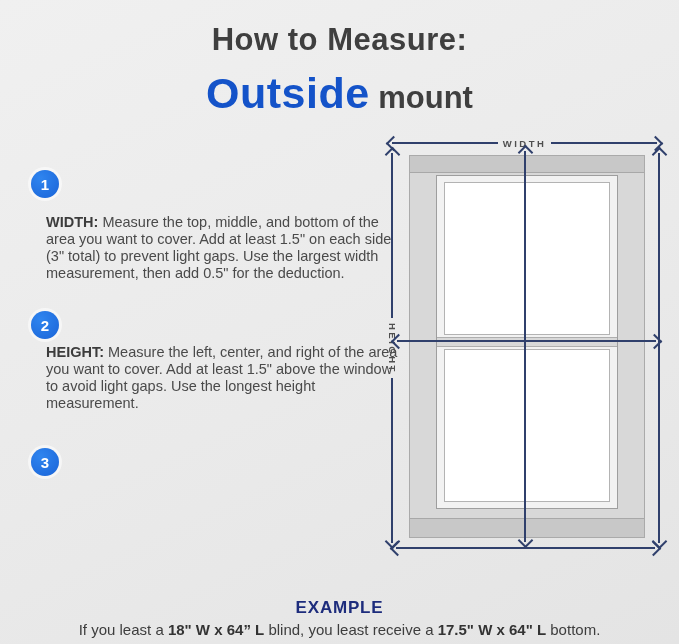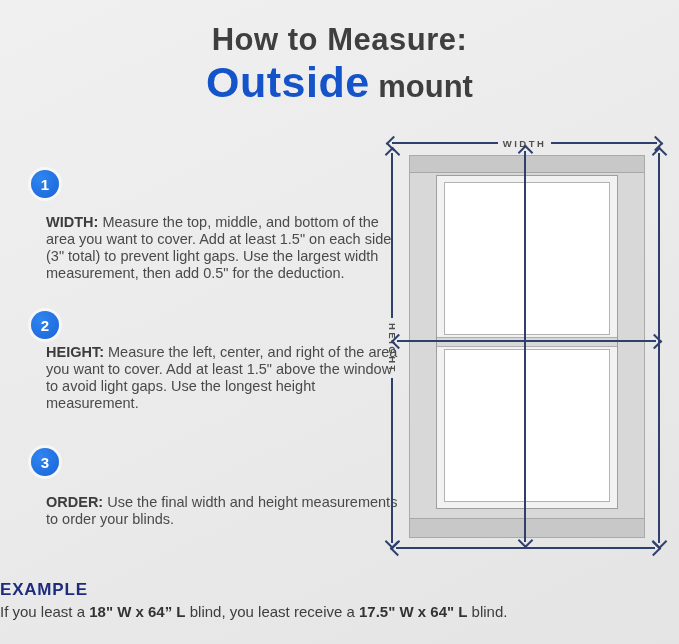--- a/index.html
+++ b/index.html
@@ -4,21 +4,21 @@
 <style>
   html,body{margin:0;padding:0;}
   body{width:679px;height:644px;overflow:hidden;
        font-family:"Liberation Sans",sans-serif;}
   .page{position:relative;width:679px;height:644px;
         background:linear-gradient(155deg,#f0f0f0 0%,#eaeaea 55%,#e4e4e4 100%);}
 
   
   .title{position:absolute;top:24px;left:0;width:100%;text-align:center;line-height:1.05;}
   .title-l1{font-size:31px;font-weight:700;color:#3f3f3f;letter-spacing:.5px;}
-  .title-l2{margin-top:3px;}
+  .title-l2{margin-top:14px;}
   .title-hl{font-size:43px;font-weight:800;color:#1453c9;letter-spacing:.5px;}
   .title-rest{font-size:31px;font-weight:700;color:#3f3f3f;}
 
   
   .step-circle{position:absolute;left:31px;width:28px;height:28px;border-radius:50%;
      background:radial-gradient(circle at 35% 30%,#2f85ef,#1a64d8);
      color:#fff;font-size:15px;font-weight:700;
      display:flex;align-items:center;justify-content:center;
      box-shadow:0 0 0 3px rgba(255,255,255,.55);}
   .step-body{position:absolute;left:38px;width:354px;margin:8px;
@@ -56,21 +56,21 @@
   .win-header{height:16px;background:#c8c8c8;border-bottom:1px solid #a8a8a8;}
   .win-sill{height:18px;background:#c8c8c8;border-top:1px solid #a8a8a8;}
   .win-jamb{flex:1;background:#d8d8d8;padding:2px 26px 9px 26px;display:flex;}
   .win-sash{flex:1;background:#f2f2f2;border:1px solid #9e9e9e;
      display:flex;flex-direction:column;padding:6px 7px;}
   .win-pane{flex:1;background:#ffffff;border:1px solid #b3b3b3;}
   .win-rail{height:8px;margin:2px -7px;background:#d8d8d8;
      border-top:1px solid #aeaeae;border-bottom:1px solid #aeaeae;}
 
   
-  .example{position:absolute;left:0;bottom:24px;width:100%;}
+  .example{position:absolute;left:0;bottom:6px;width:100%;text-align:center;}
   .ex-head{font-size:17px;font-weight:700;color:#1d2c7c;letter-spacing:.8px;}
   .ex-line{margin-top:3px;font-size:15px;color:#3d3d3d;}
   .ex-line b{font-weight:700;color:#333;}
 </style>
 </head>
 <body>
 
 <div class="page">
 
   <div class="title">
@@ -78,21 +78,20 @@
     <div class="title-l2"><span class="title-hl">Outside</span><span class="title-rest"> mount</span></div>
   </div>
 
   <div class="step-circle" id="c1">1</div>
   <p class="step-body" id="t1"><b class="step-head">WIDTH:</b> <span>Measure the top, middle, and bottom of the area you want to cover. Add at least 1.5" on each side (3" total) to prevent light gaps. Use the largest width measurement, then add 0.5" for the deduction.</span></p>
 
   <div class="step-circle" id="c2">2</div>
   <p class="step-body" id="t2"><b class="step-head">HEIGHT:</b> <span>Measure the left, center, and right of the area you want to cover. Add at least 1.5" above the window to avoid light gaps. Use the longest height measurement.</span></p>
 
   <div class="step-circle" id="c3">3</div>
-  <p class="step-body" id="t3"><b class="step-head">ORDER:</b> <span>Use the final width and height measurements to order your blinds.</span></p>
 
   <div class="diagram navy">
 
     <div class="win-outer">
       <div class="win-header"></div>
       <div class="win-jamb">
         <div class="win-sash">
           <div class="win-pane"></div>
           <div class="win-rail"></div>
           <div class="win-pane"></div>
@@ -138,16 +137,16 @@
     <div class="v-arrow" id="arrow-right">
       <span class="chev cu"></span>
       <span class="vline"></span>
       <span class="chev cd"></span>
     </div>
 
   </div>
 
   <div class="example">
     <div class="ex-head">EXAMPLE</div>
-    <div class="ex-line"><span>If you least a </span><b>18" W x 64” L</b><span> blind, you least receive a </span><b>17.5" W x 64" L</b><span> blind.</span></div>
+    <div class="ex-line"><span>If you least a </span><b>18" W x 64” L</b><span> blind, you least receive a </span><b>17.5" W x 64" L</b><span> bottom.</span></div>
   </div>
 
 </div>
 
 </body></html>

